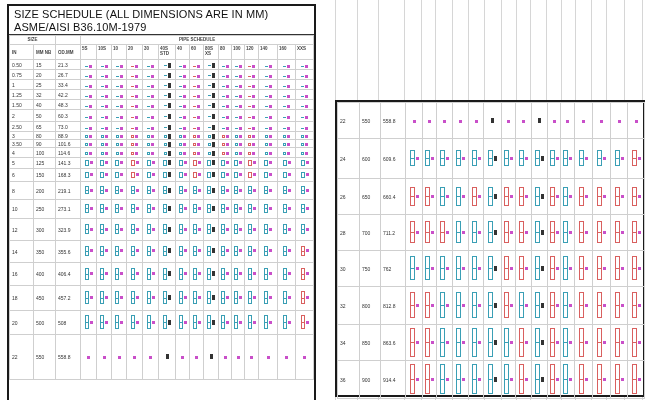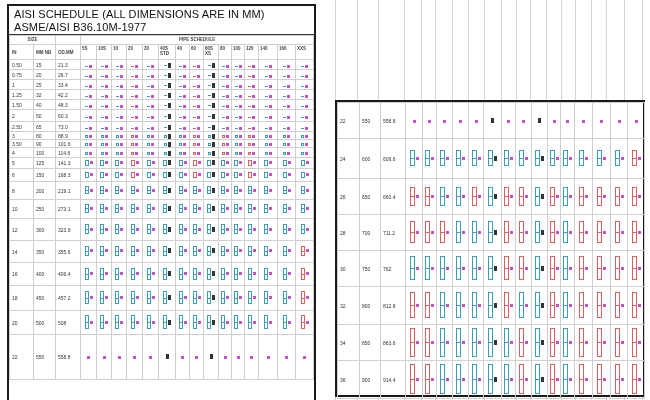--- a/index.html
+++ b/index.html
@@ -47,22 +47,22 @@
     <div class="vl" style="left: 241px;"></div>
     <div class="vl" style="left: 255px;"></div>
     <div class="vl" style="left: 271px;"></div>
     <div class="vl" style="left: 286px;"></div>
     <div class="vl" style="left: 304px;"></div>
     <div class="vl" style="left: 322px;"></div>
   </div>
 
 <div class="sheet left">
   <div class="title">
-    <div>AISI SCHEDULE (ALL DIMENSIONS ARE IN MM)</div>
-    <div>ASME/AISI B36.10M-1977</div>
+    <div>SIZE SCHEDULE (ALL DIMENSIONS ARE IN MM)</div>
+    <div>ASME/AISI B36.10M-1979</div>
   </div>
   <table id="ltable">
     <colgroup>
       <col style="width:24px">
         <col style="width:22px">
         <col style="width:25px">
       <col style="width:16px">
         <col style="width:15px">
         <col style="width:15px">
         <col style="width:16px">

